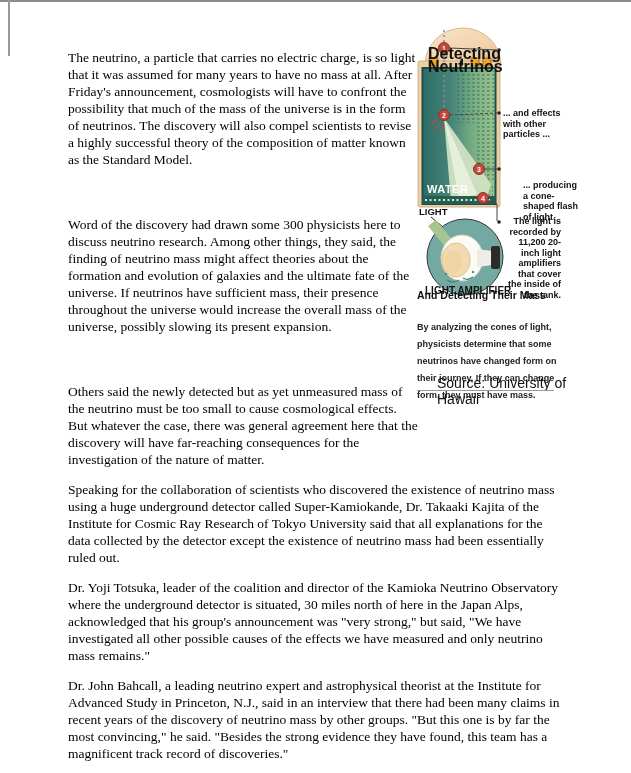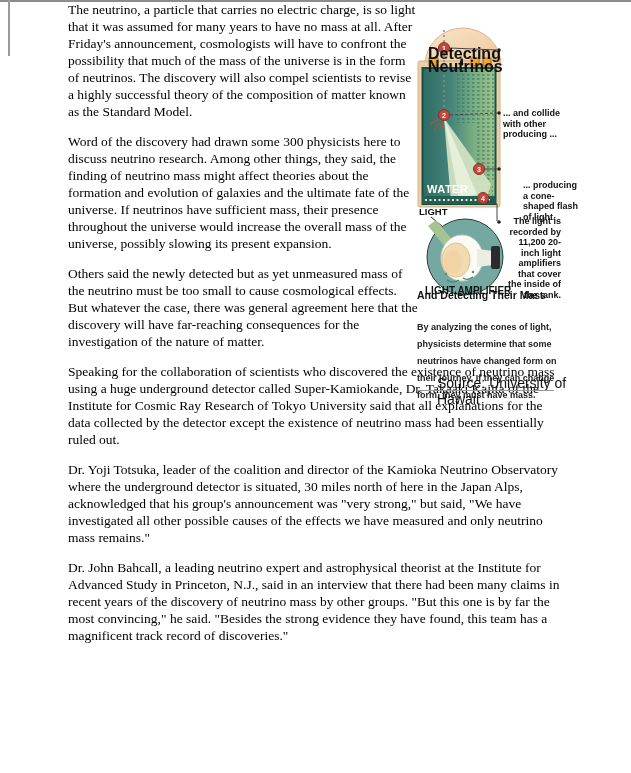--- a/index.html
+++ b/index.html
@@ -8,21 +8,21 @@
     background:#ffffff; font-family:"Liberation Serif", serif; color:#000;
   }
   .top-border { position:absolute; left:0; top:0; width:631px; height:2px; background:#8c8c8c; }
   .left-border { position:absolute; left:8px; top:0; width:2px; height:56px; background:#9a9a9a; }
 
   .article { position:absolute; left:68px; top:1px; width:505px; }
   .article p {
     margin:0 0 13px 0; font-size:13.5px; line-height:17px; color:#000;
     font-family:"Liberation Serif", serif;
   }
-  .article p.narrow { width:350px; }
+  .article p.narrow { width:350px;margin-top:48px; }
   .article p.wide   { width:500px; }
 
   .infographic {
     position:absolute; left:417px; top:2px; width:146px; height:392px;
     font-family:"Liberation Sans", sans-serif; color:#111;
   }
   .ig-title {
     position:absolute; left:11px; top:1px; width:70px;
     font-weight:bold; font-size:16px; line-height:13px; color:#111;margin-top:44px;
   }
@@ -150,21 +150,21 @@
     <ellipse cx="36" cy="260" rx="9" ry="12" fill="#EFD2A0" opacity="0.8"></ellipse>
     <path d="M30,278 q6,4 12,0 M46,276 q5,3 10,-1" fill="none" stroke="#3E7F78" stroke-width="1.2"></path>
     <circle cx="56" cy="270" r="1.2" fill="#4F8E86"></circle>
     <circle cx="29" cy="272" r="1.2" fill="#4F8E86"></circle>
 
     <text x="8" y="292" class="svg-amp-label">LIGHT AMPLIFIER</text>
   </svg>
 
   <div class="ig-title">Detecting Neutrinos</div>
 
-  <div class="ig-step ig-step2">... and collide with other producing ...</div>
+  <div class="ig-step ig-step2">... and effects with other particles ...</div>
   <div class="ig-step ig-step3">... producing a cone-shaped flash of light.</div>
   <div class="ig-step ig-step4">The light is recorded by 11,200 20-inch light amplifiers that cover the inside of the tank.</div>
 
   <div class="ig-subtitle">And Detecting Their Mass</div>
   <div class="ig-subtext">By analyzing the cones of light, physicists determine that some neutrinos have changed form on their journey. If they can change form, they must have mass.</div>
   <div class="ig-source">Source: University of Hawaii</div>
   <div class="ig-divider"></div>
 </div>
 
 </body></html>

